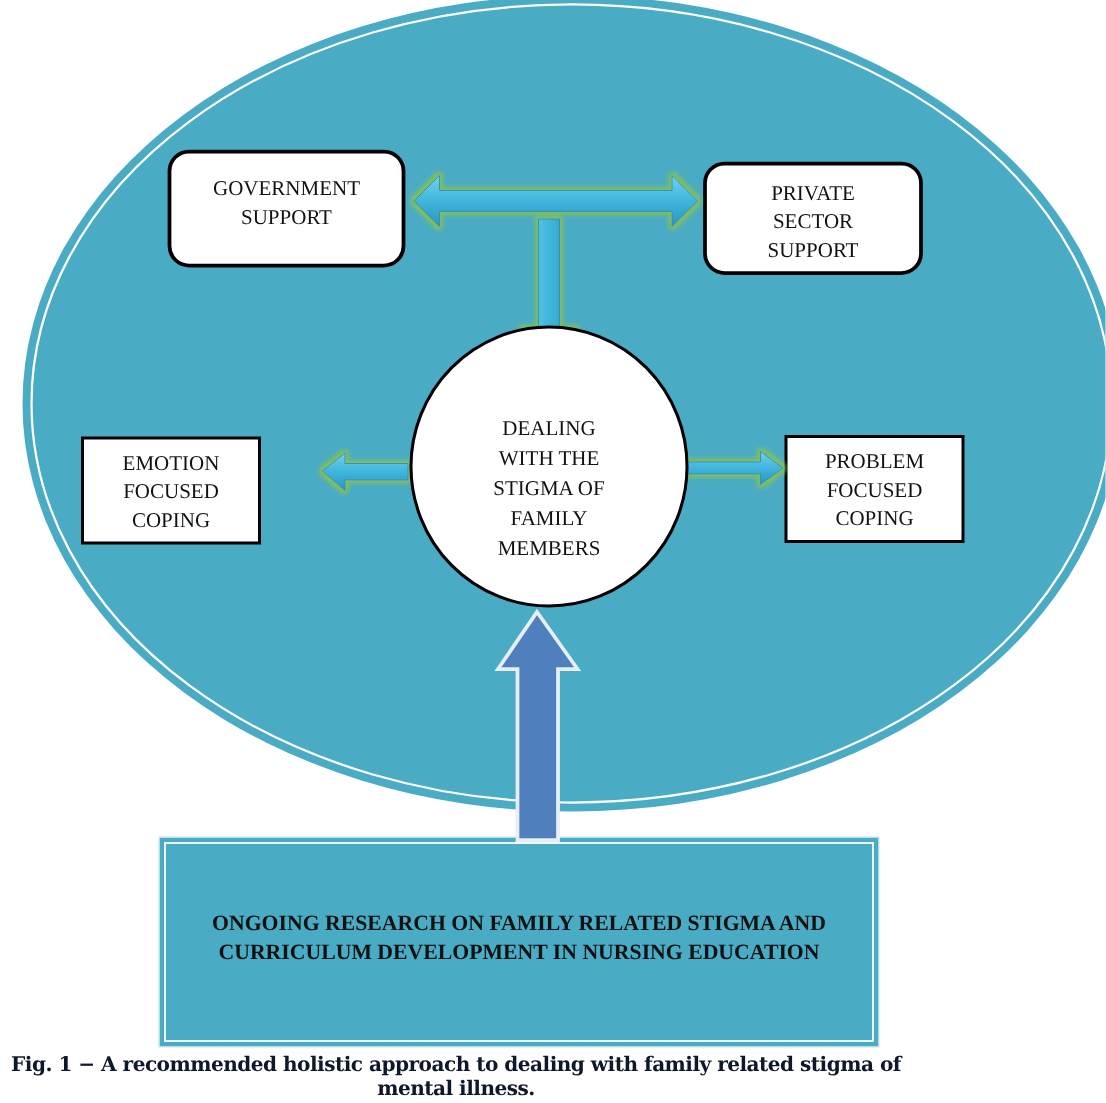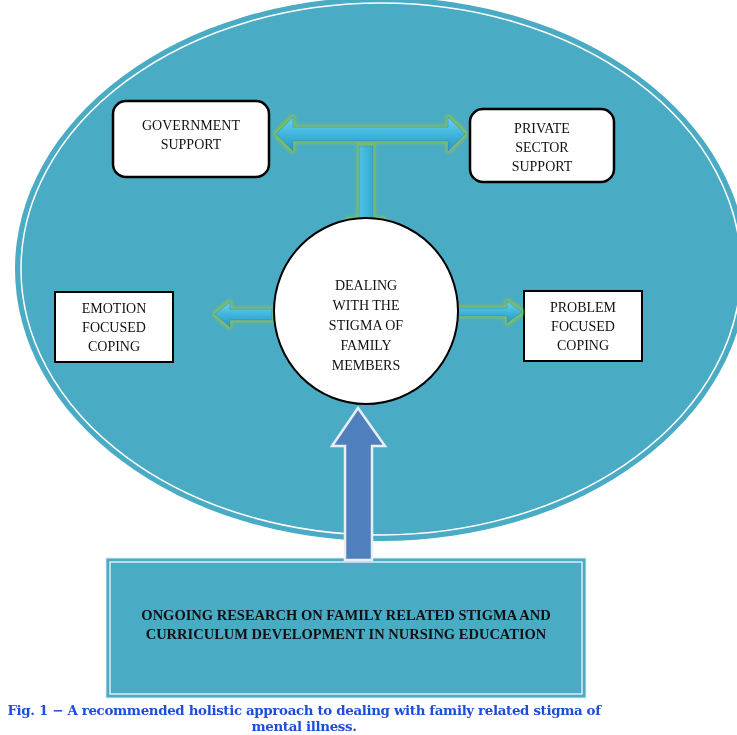--- a/index.html
+++ b/index.html
@@ -2,21 +2,21 @@
 <html><head>
 <meta charset="utf-8">
 <style>
   html, body { margin:0; padding:0; background:#ffffff; }
   body { width:737px; height:735px; position:relative; overflow:hidden; font-family:"Liberation Serif", "DejaVu Serif", serif; }
   #diagram { position:absolute; left:0; top:0; }
   .node-text { font-family:"Liberation Serif", serif; font-size:14px; fill:#111; text-anchor:middle; }
   .bottom-text { font-family:"Liberation Serif", serif; font-size:14.5px; font-weight:bold; fill:#111; text-anchor:middle; }
   .caption {
     position:absolute; left:0; width:608px; top:702px; text-align:center;
-    font-family:"DejaVu Serif", serif; font-size:13.4px; font-weight:bold; color:#1d4ed8;
+    font-family:"DejaVu Serif", serif; font-size:13.4px; font-weight:bold; color:#0f172a;
     letter-spacing:-0.35px;
   }
 </style>
 </head>
 <body>
 
 <svg id="diagram" width="737" height="735" viewBox="0 0 737 735" xmlns="http://www.w3.org/2000/svg">
   <defs>
     <filter id="glow" x="-30%" y="-30%" width="160%" height="160%">
       <feMorphology operator="dilate" radius="2" in="SourceAlpha" result="thick"></feMorphology>

